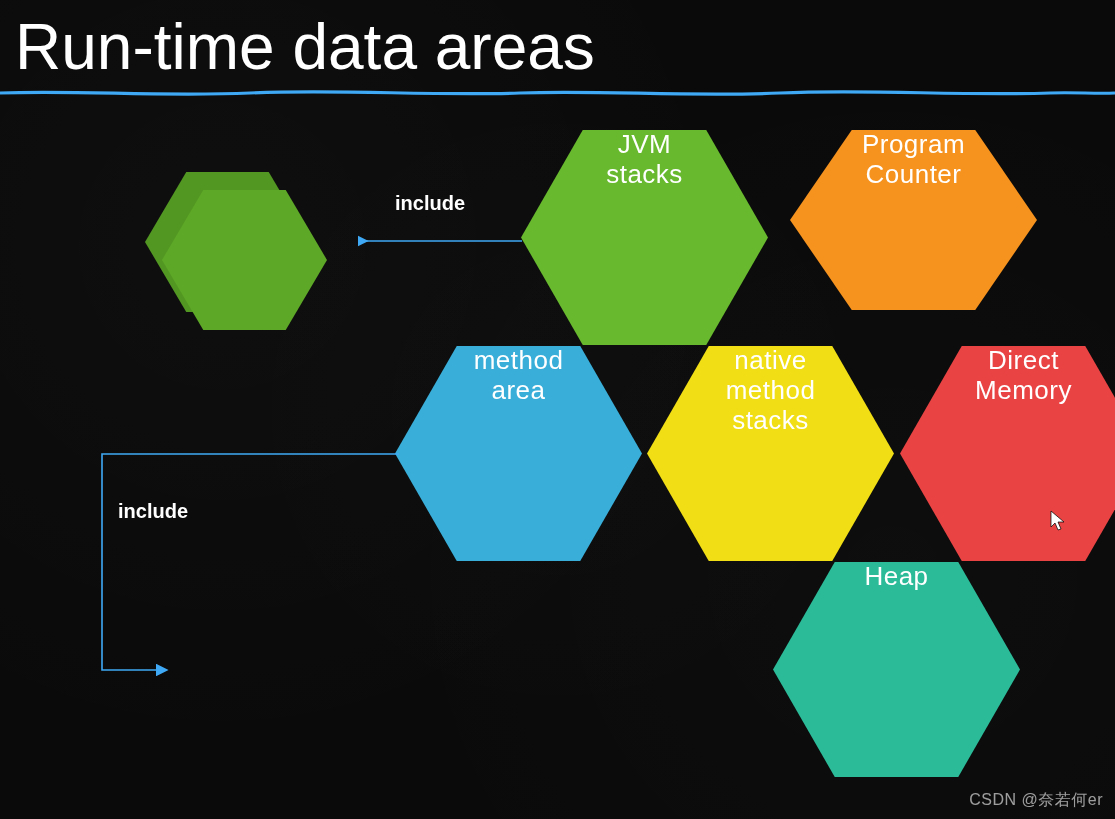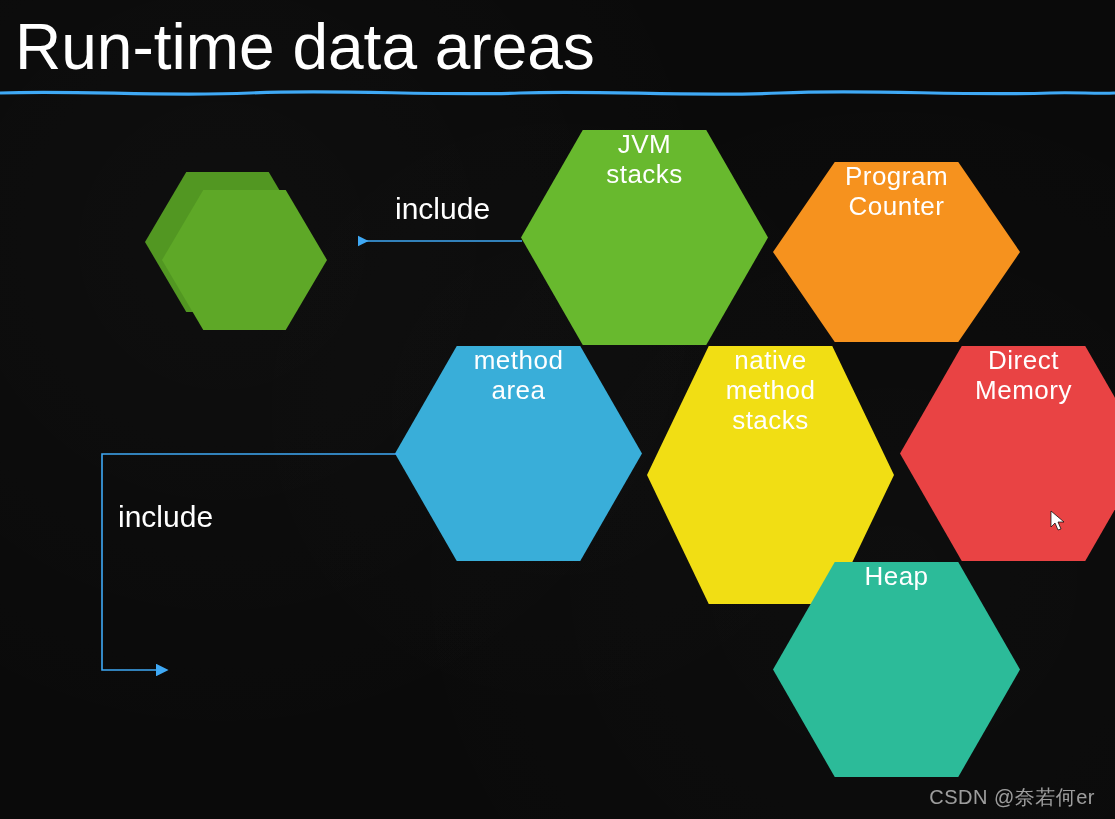--- a/index.html
+++ b/index.html
@@ -51,28 +51,29 @@
 .hex.red     { --hex-fill:#e94344; }
 .hex.green2  { --hex-fill:#3ec33e; }
 .hex.teal    { --hex-fill:#2cbb99; }
 .hex.dgreen  { --hex-fill:#529722; }
 .hex.mgreen  { --hex-fill:#5ea827; }
 .hex.lgreen  { --hex-fill:#7bc143; }
 
 .arrow-label {
   position: absolute;
   color: #fff;
-  font-size: 30px;
+  font-size: 20px;
+  font-weight: bold;
 }
 
 .watermark {
   position: absolute;
-  right: 20px; bottom: 8px;
+  right: 12px; bottom: 8px;
   color: rgba(255,255,255,.6);
-  font-size: 20px;
+  font-size: 16px;
   letter-spacing: .5px;
 }
 
 .cursor {
   position: absolute;
   width: 18px; height: 24px;
   pointer-events: none;
 }
 </style>
 </head>
@@ -90,30 +91,30 @@
     <span class="label" style="font-size:18px;"></span>
   </div>
   <div class="hex mgreen" style="left:162px; top:190px; width:165px; height:140px;">
     <span class="label" style="font-size:18px;"></span>
   </div>
 
   <div class="hex green" style="left:521px; top:130px; width:247px; height:215px;">
     <span class="label">JVM
 stacks</span>
   </div>
-  <div class="hex orange" style="left:773px; top:130px; width:247px; height:180px;margin-top:32px;">
+  <div class="hex orange" style="left:790px; top:130px; width:247px; height:180px;">
     <span class="label">Program
 Counter</span>
   </div>
 
   <div class="hex blue" style="left:395px; top:346px; width:247px; height:215px;">
     <span class="label">method
 area</span>
   </div>
-  <div class="hex yellow" style="left:647px; top:346px; width:247px; height:258px;">
+  <div class="hex yellow" style="left:647px; top:346px; width:247px; height:215px;">
     <span class="label">native
 method
 stacks</span>
   </div>
   <div class="hex red" style="left:900px; top:346px; width:247px; height:215px;">
     <span class="label">Direct
 Memory</span>
   </div>
 
   <div class="hex teal" style="left:773px; top:562px; width:247px; height:215px;">

